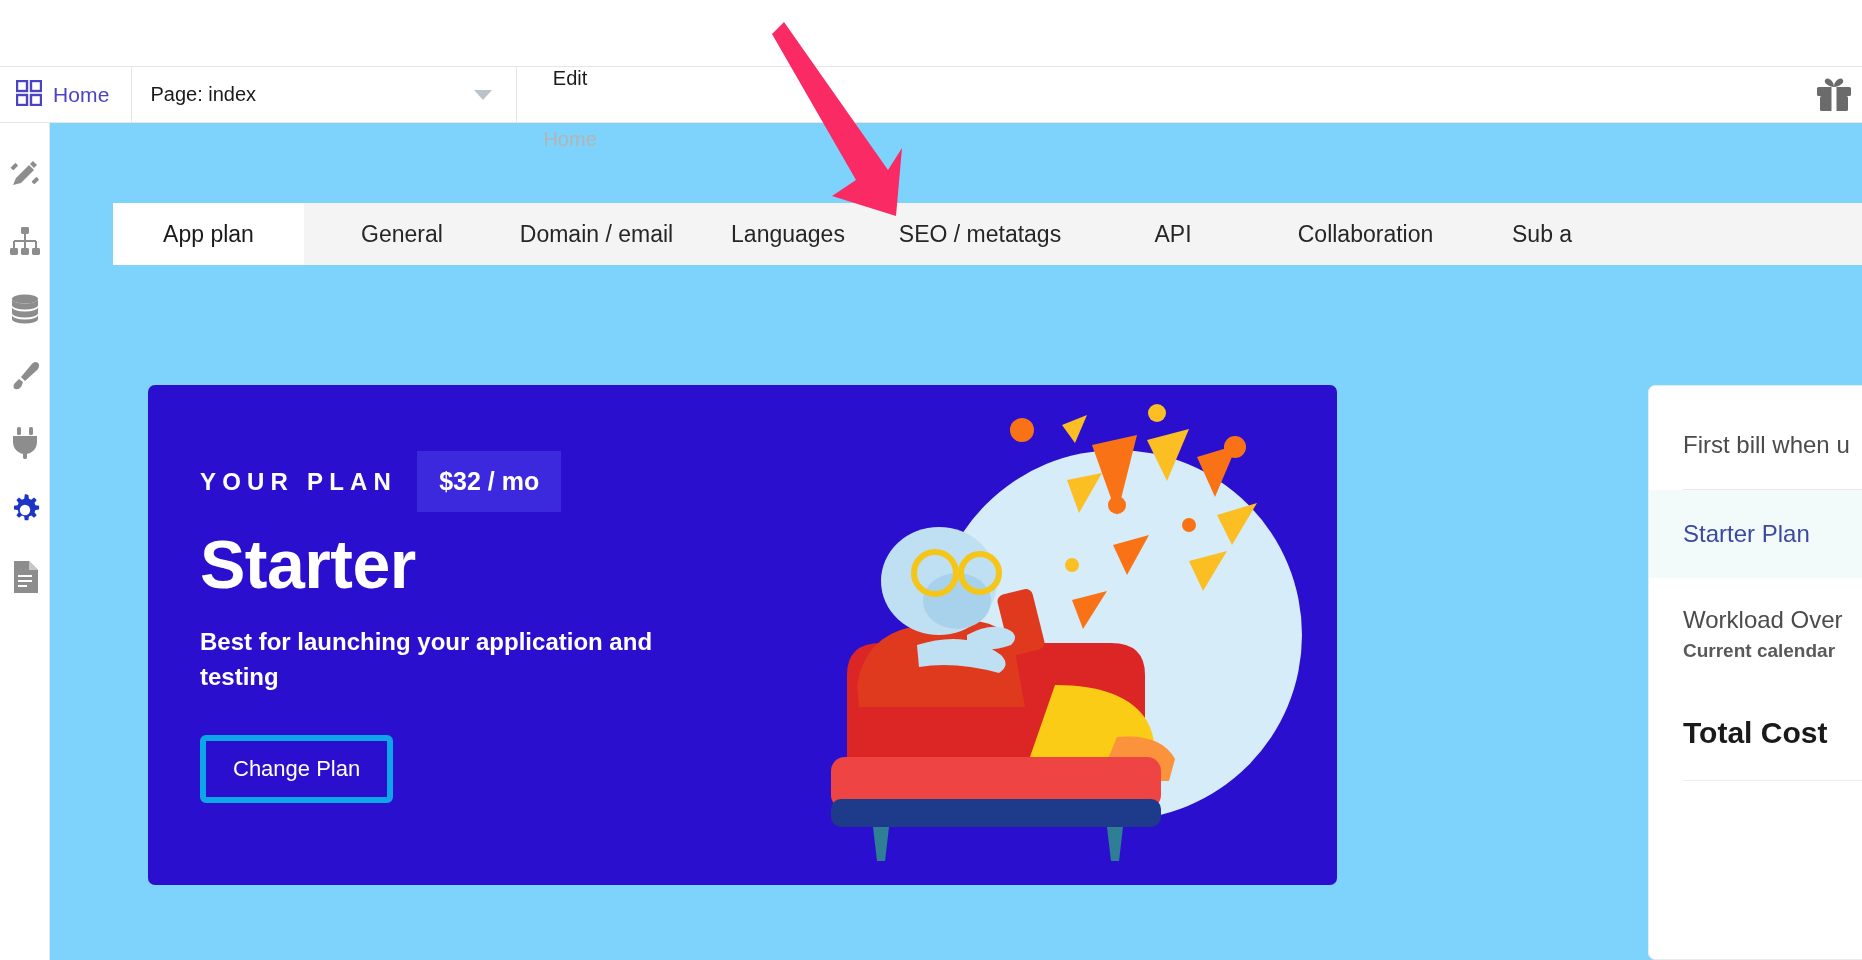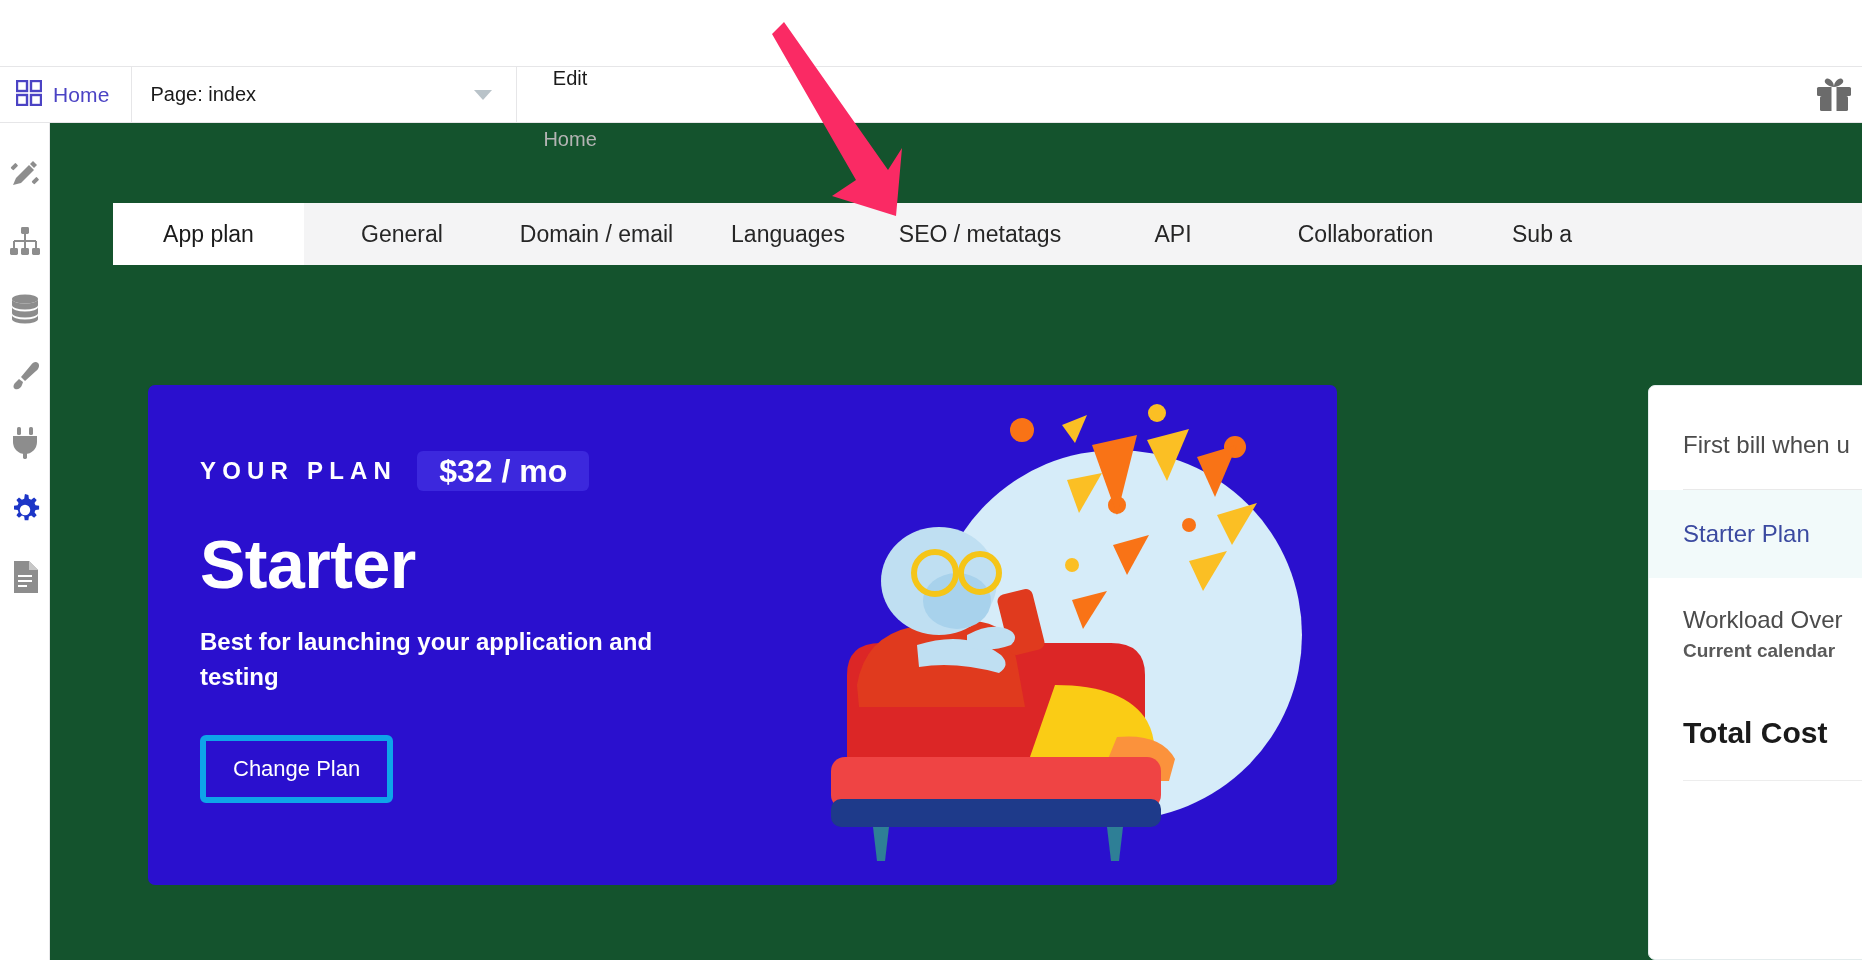--- a/index.html
+++ b/index.html
@@ -5,21 +5,21 @@
 <style>
   * { box-sizing: border-box; margin: 0; padding: 0; }
   html, body {
     width: 1862px; height: 960px;
     overflow: hidden;
     background: #ffffff;
     font-family: "Liberation Sans", sans-serif;
     -webkit-font-smoothing: antialiased;
   }
 
-  #app { position: relative; width: 1862px; height: 960px; background:#14532d; }
+  #app { position: relative; width: 1862px; height: 960px; background:#7dd3fc; }
 
   
   .top-strip {
     position: absolute; left:0; top:0; width:1862px; height:66px;
     background:#ffffff;
   }
 
   
   .toolbar {
     position: absolute; left:0; top:66px; width:1862px; height:57px;
@@ -117,23 +117,23 @@
     position:absolute; left:52px; top:66px;
     display:flex; align-items:center; gap:20px;
   }
   .your-plan {
     font-size:24px; color:#ffffff; font-weight:600;
     letter-spacing:6.2px;
   }
   .price-badge {
     background:#3c28dd;
     color:#ffffff;
-    font-size:32px; font-weight:600;
-    padding:4px 22px;
-    border-radius:6px;
+    font-size:25px; font-weight:600;
+    padding:18px 22px;
+    border-radius:0;
     line-height:1;
     cursor:default;
   }
   .plan-title {
     position:absolute; left:52px; top:140px;
     font-size:68px; font-weight:700; color:#ffffff;
     letter-spacing:-0.5px;
   }
   .plan-desc {
     position:absolute; left:52px; top:240px;

